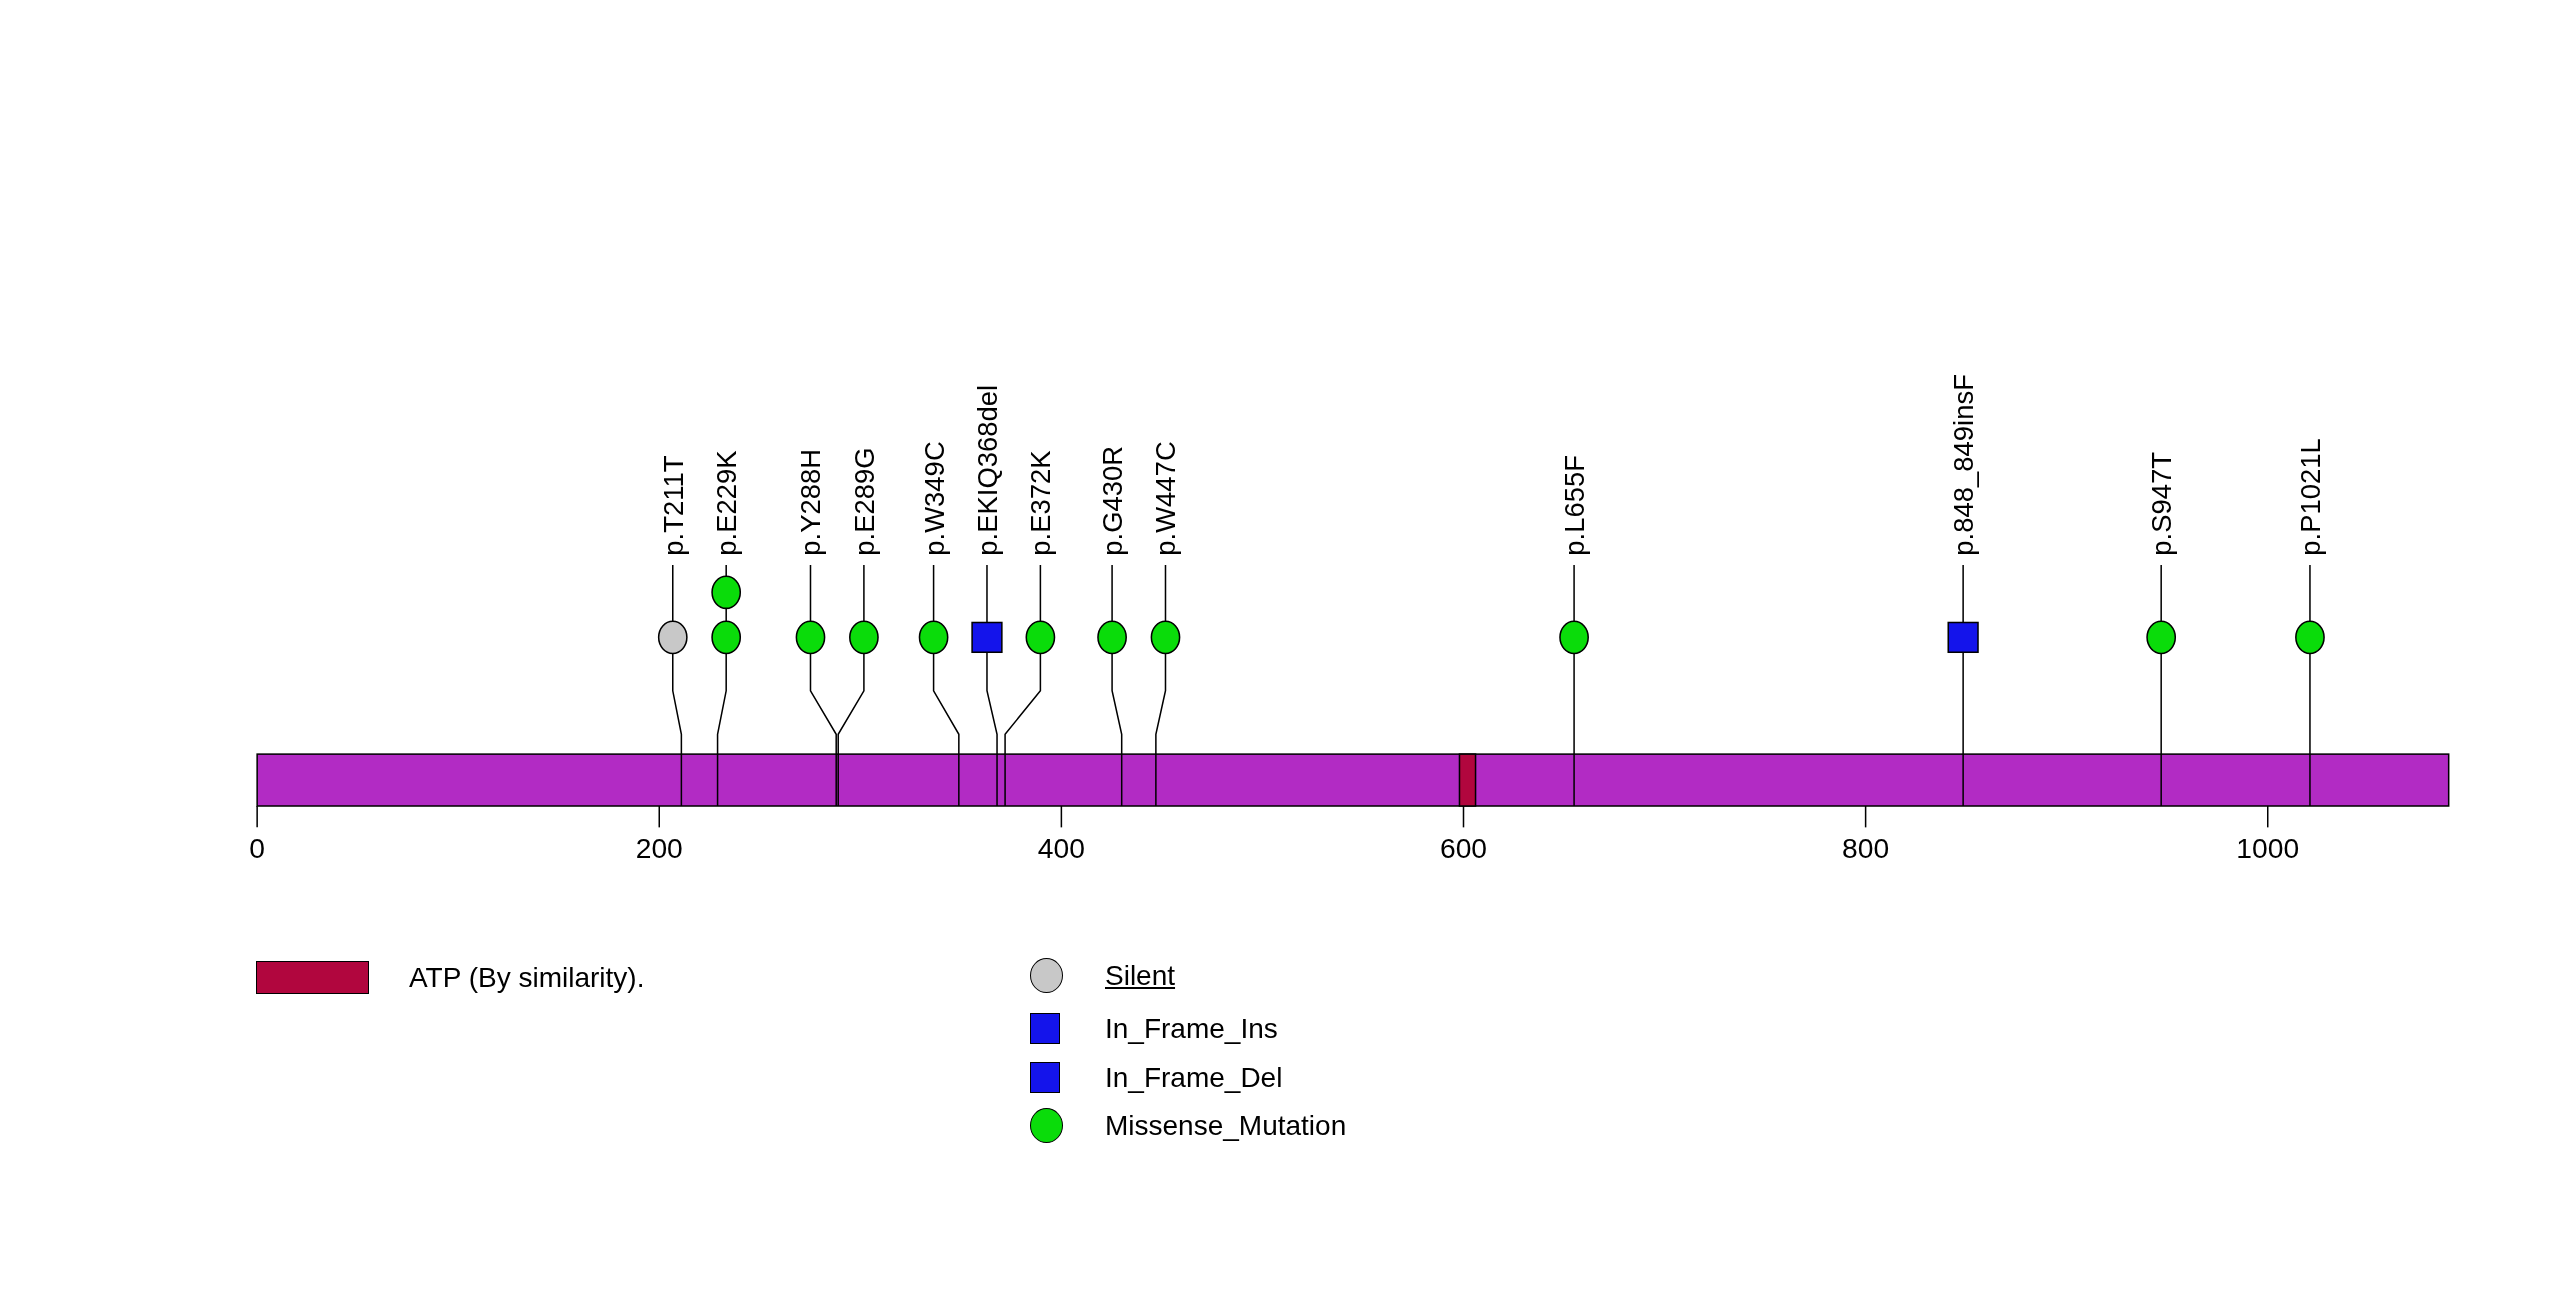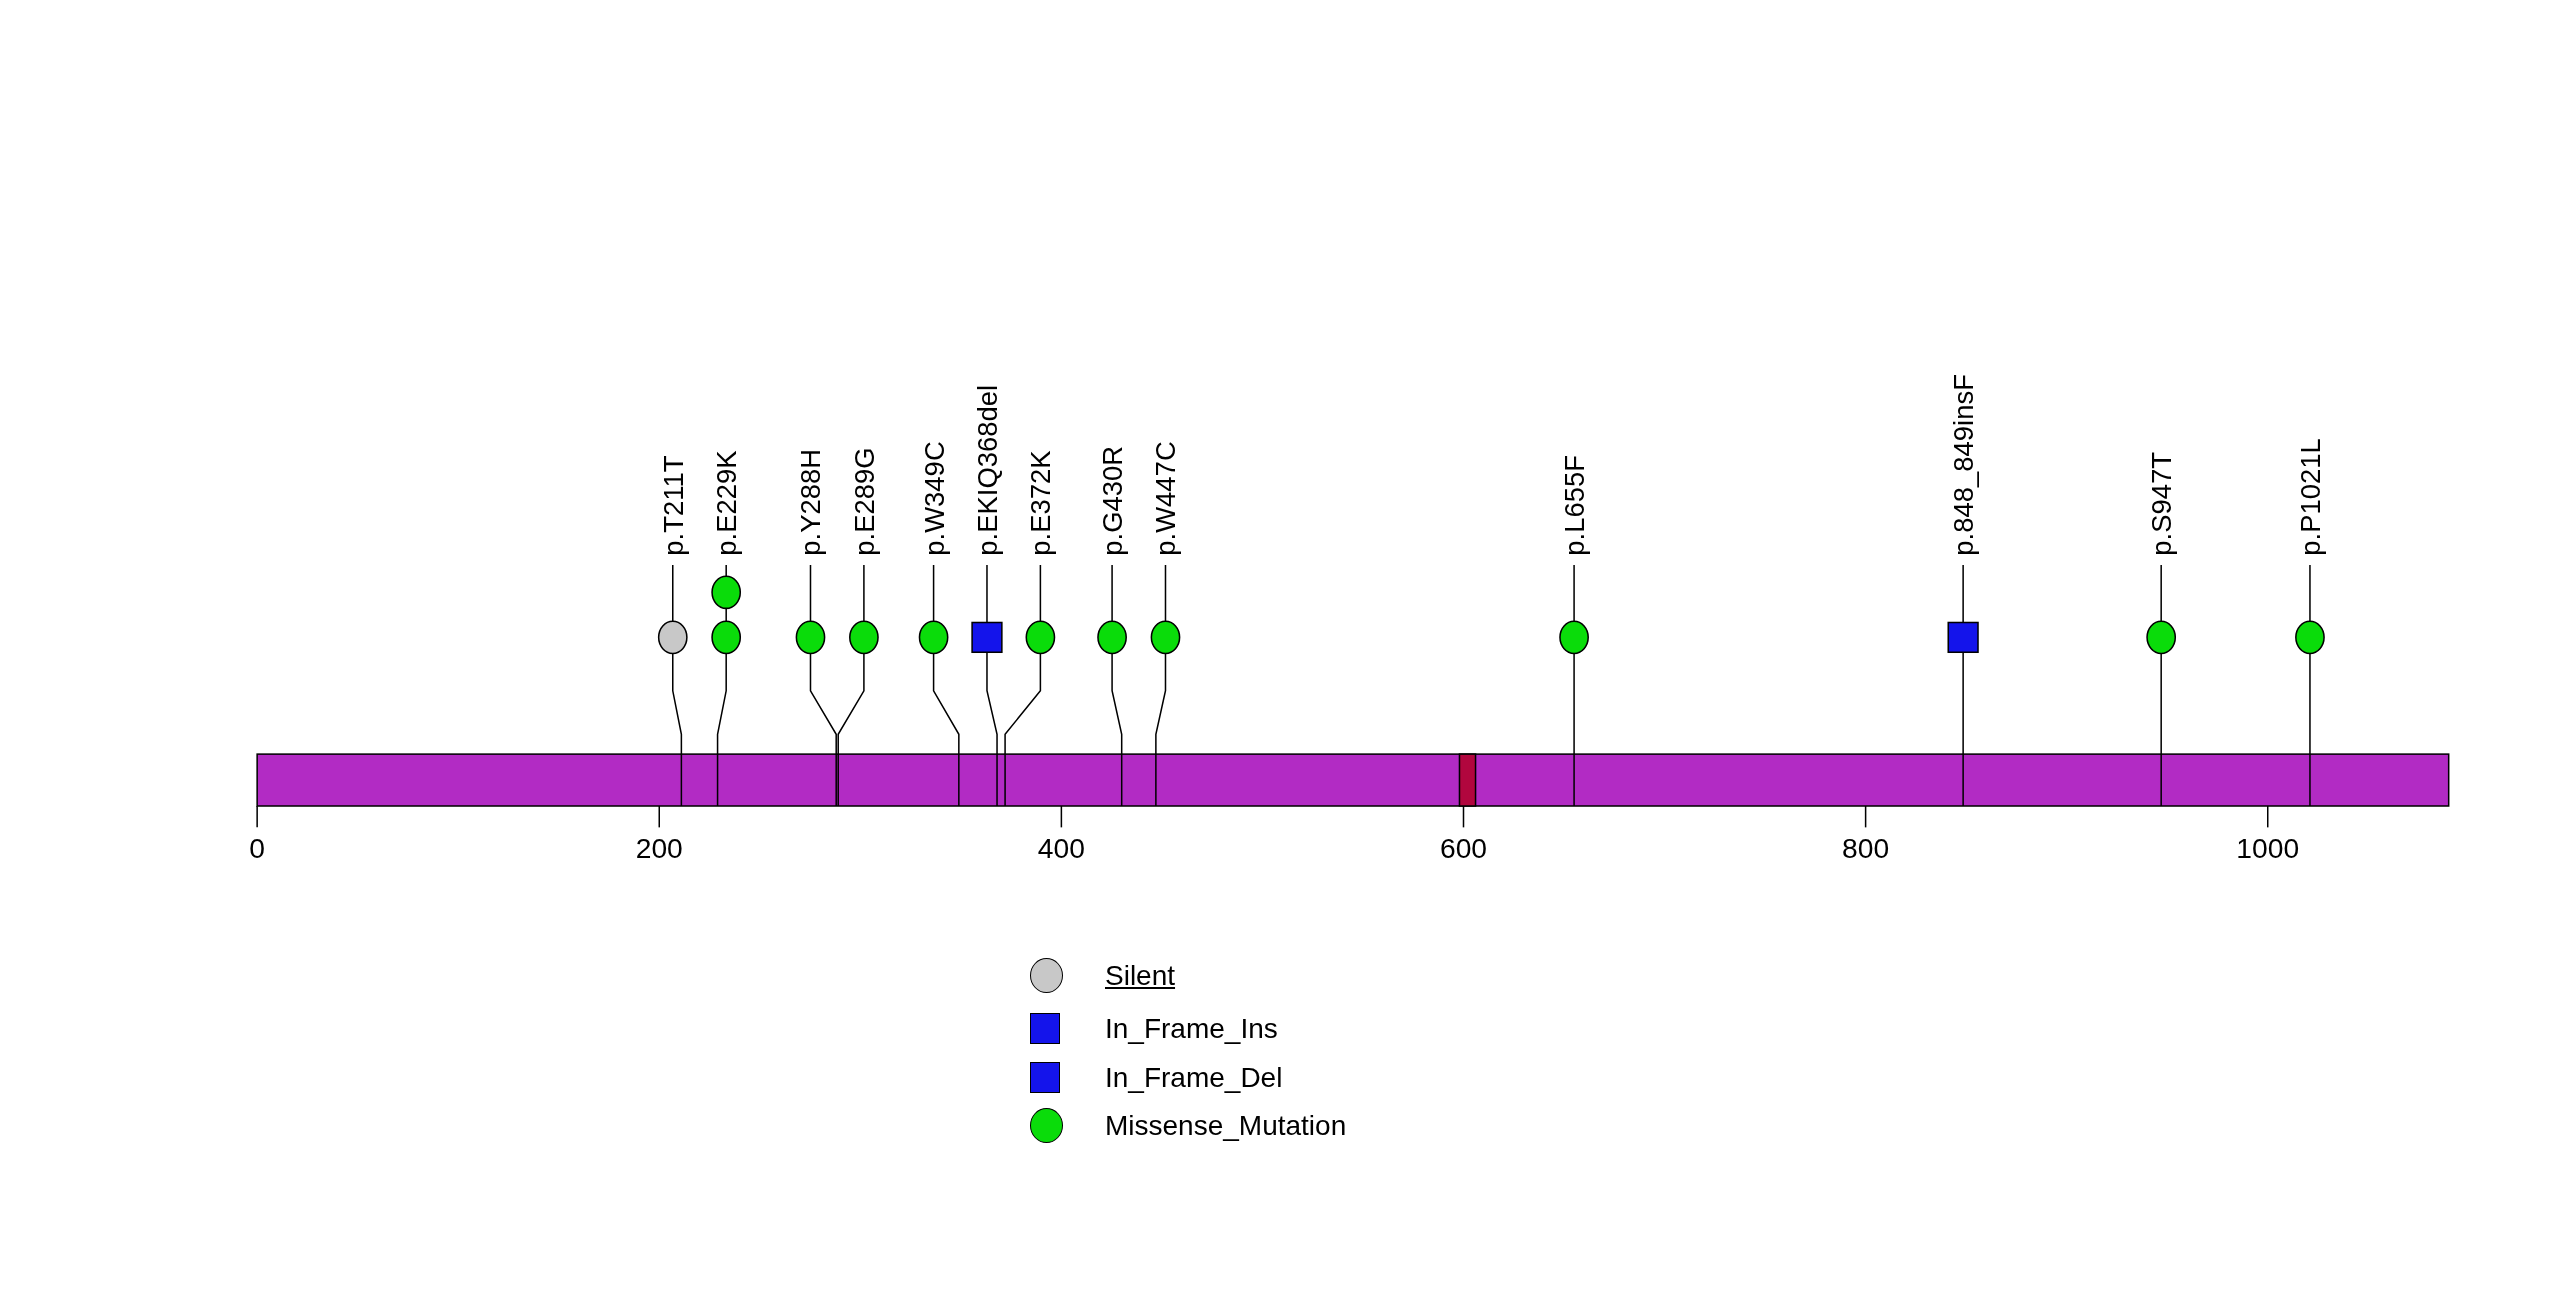--- a/index.html
+++ b/index.html
@@ -71,20 +71,24 @@
       <line x1="1391" y1="1056" x2="1391" y2="1084" stroke="#000" stroke-width="2"></line>
       <text x="1391" y="1124" font-size="37" fill="#000" text-anchor="middle" font-family="&quot;Liberation Sans&quot;, sans-serif">400</text>
       <line x1="1917.9999999999998" y1="1056" x2="1917.9999999999998" y2="1084" stroke="#000" stroke-width="2"></line>
       <text x="1917.9999999999998" y="1124" font-size="37" fill="#000" text-anchor="middle" font-family="&quot;Liberation Sans&quot;, sans-serif">600</text>
       <line x1="2445" y1="1056" x2="2445" y2="1084" stroke="#000" stroke-width="2"></line>
       <text x="2445" y="1124" font-size="37" fill="#000" text-anchor="middle" font-family="&quot;Liberation Sans&quot;, sans-serif">800</text>
       <line x1="2972" y1="1056" x2="2972" y2="1084" stroke="#000" stroke-width="2"></line>
       <text x="2972" y="1124" font-size="37" fill="#000" text-anchor="middle" font-family="&quot;Liberation Sans&quot;, sans-serif">1000</text>
     </svg>
 
+  <div class="legend-row domain-row" style="left:256px;top:960px;">
+    <span class="lg-swatch-domain" style="background: rgb(177, 6, 62);"></span>
+    <span class="lg-label">ATP (By similarity).</span>
+  </div>
 
   <div class="legend-row mut-row" style="left:1030px;top:958px;text-decoration:underline;">
     <span class="lg-slot">
         <span class="lg-marker-circle" style="background: rgb(200, 200, 200);"></span>
       </span>
     <span class="lg-label">Silent</span>
   </div>
 
   <div class="legend-row mut-row" style="left:1030px;top:1011px;">
     <span class="lg-slot">

